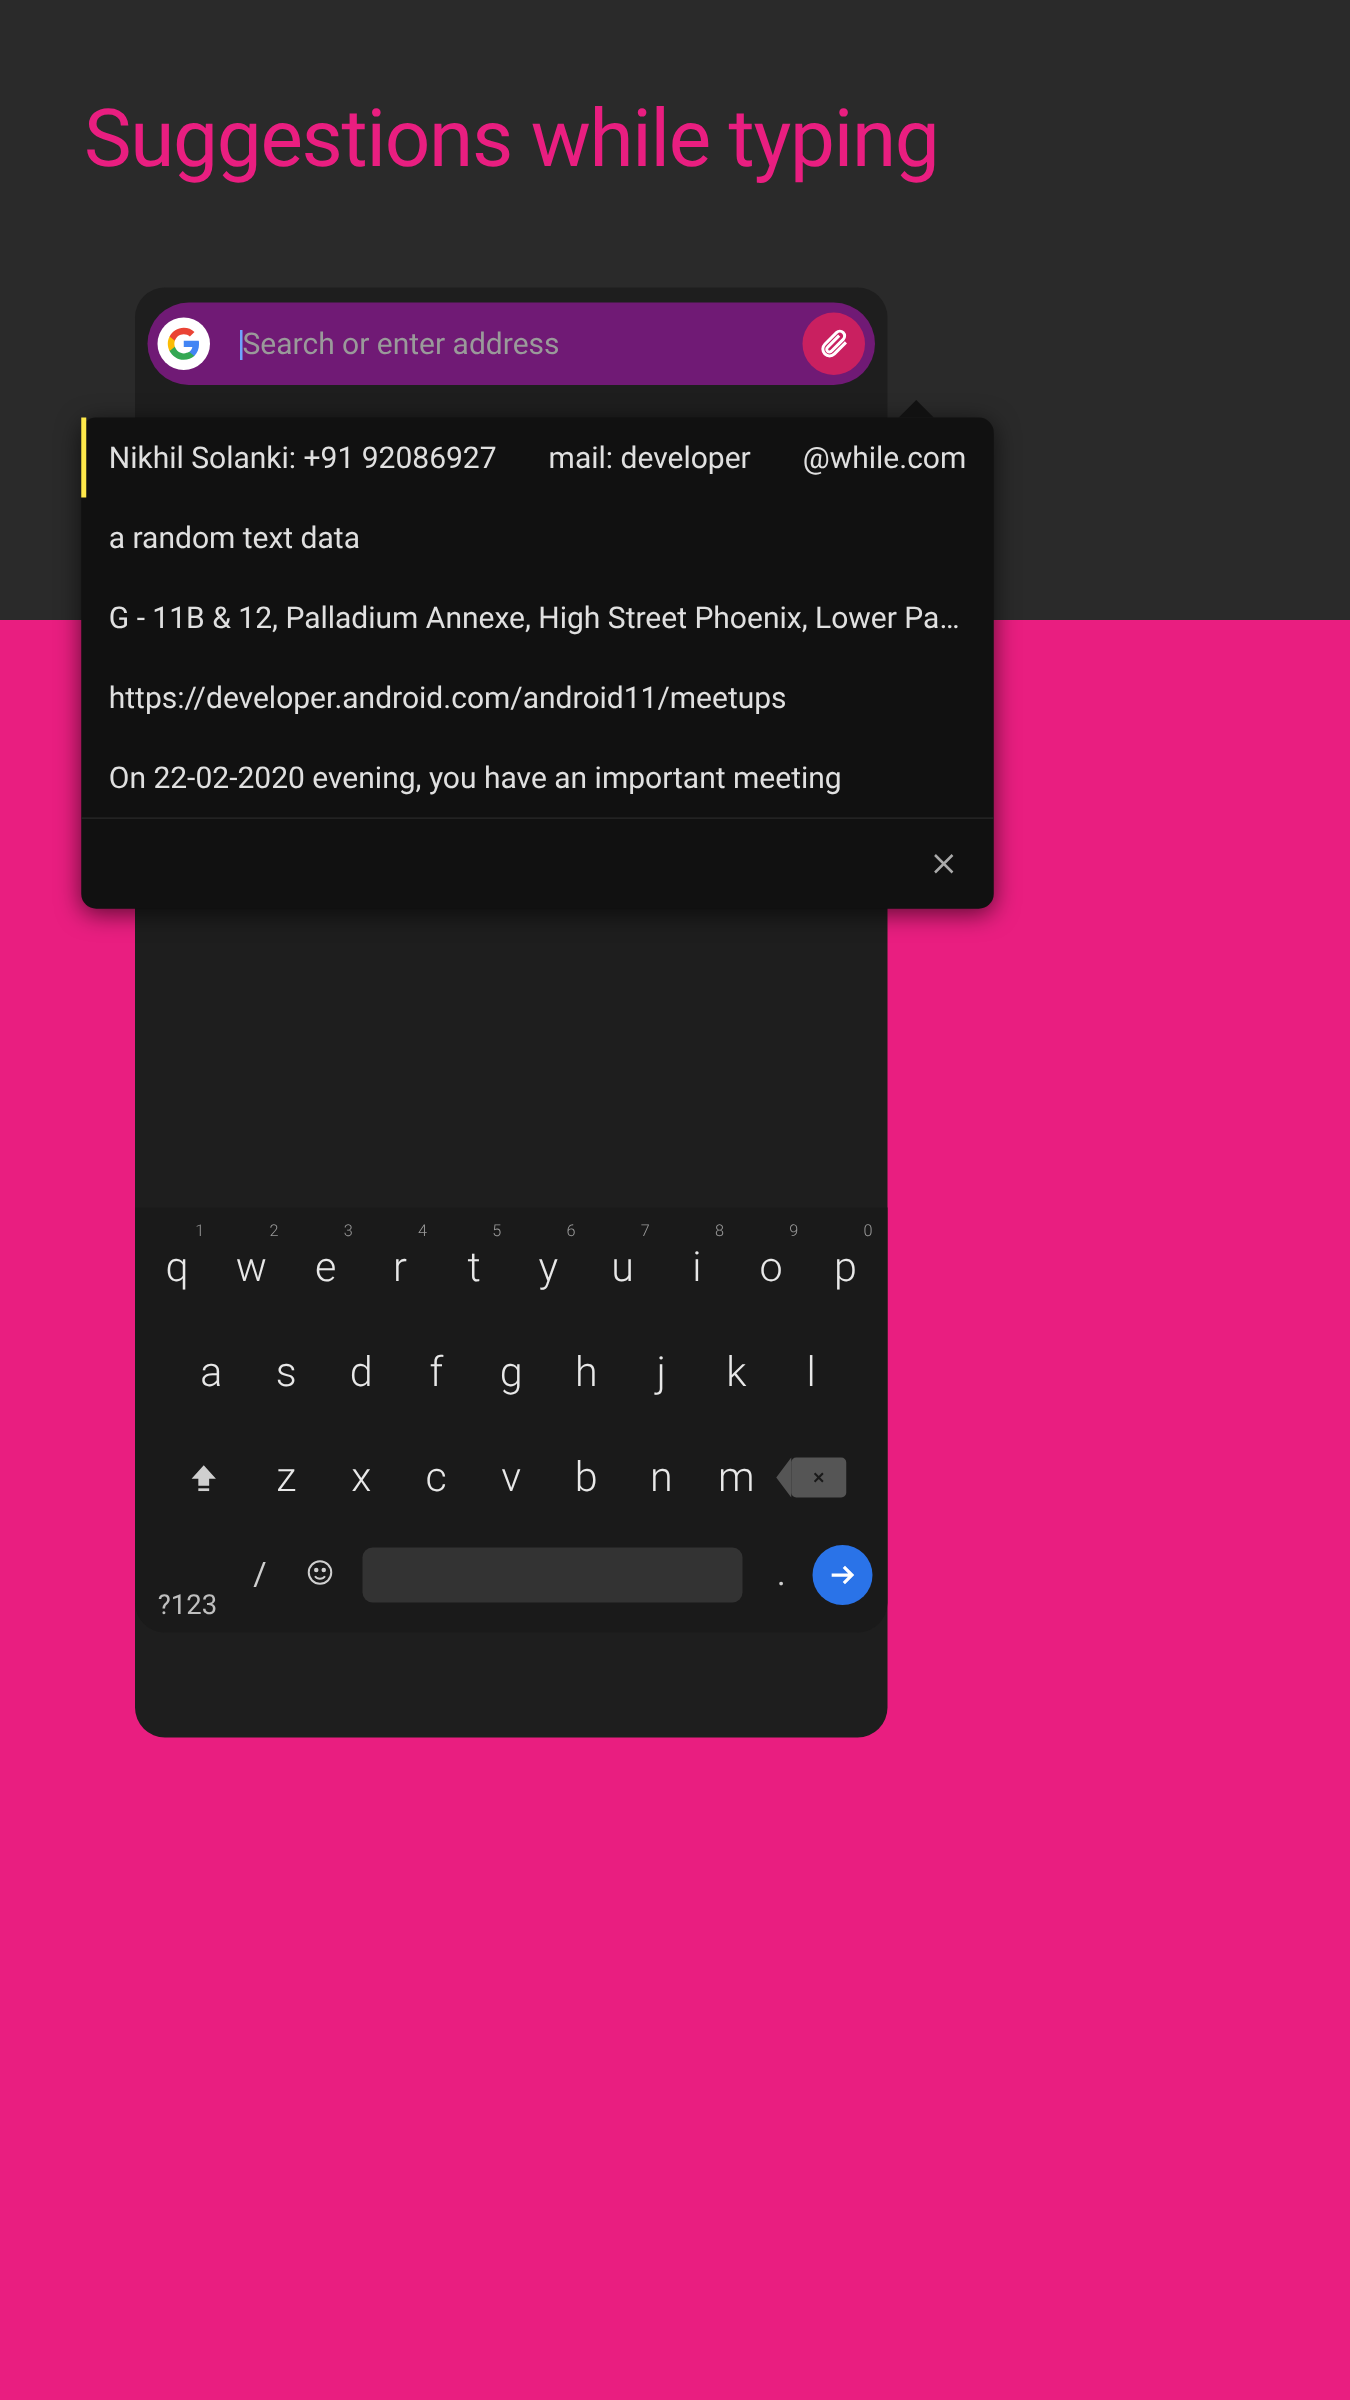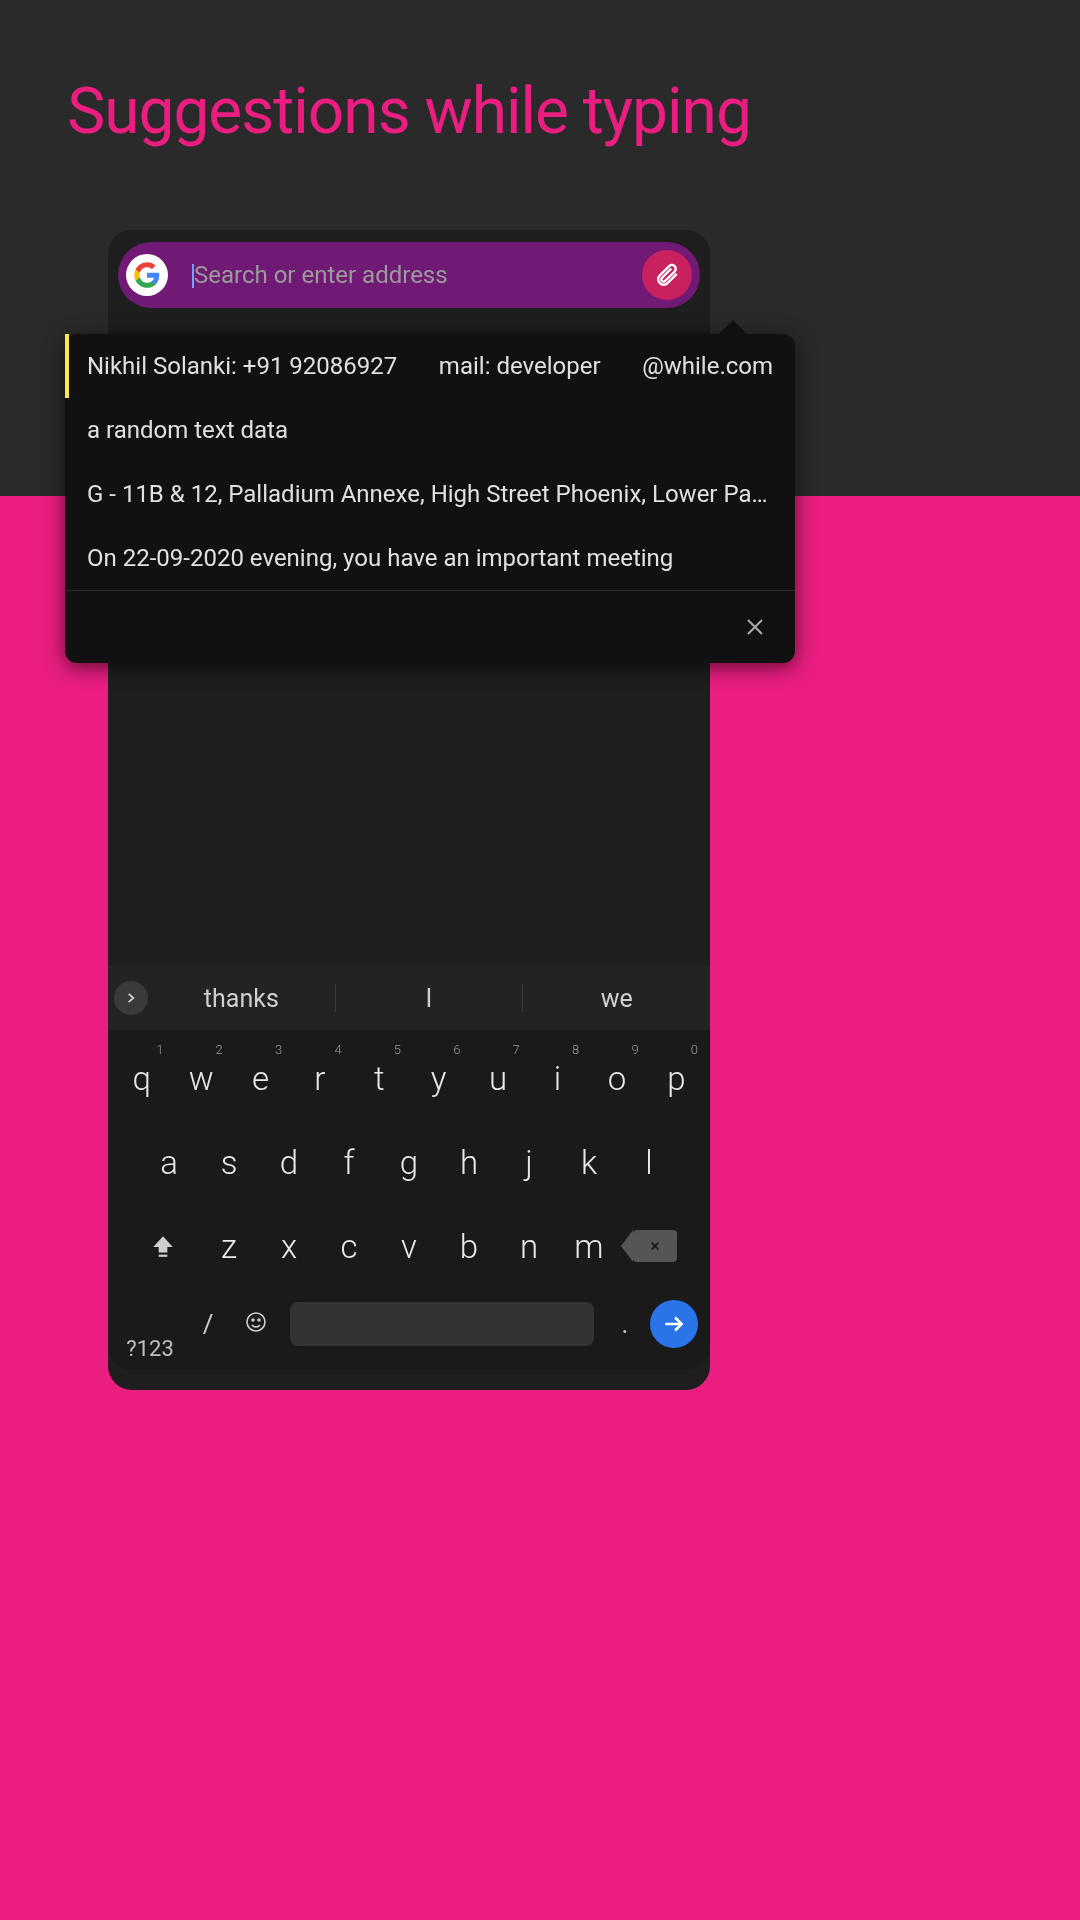--- a/index.html
+++ b/index.html
@@ -92,44 +92,31 @@
 
 <div class="dropdown">
   <div class="dropdown-arrow"></div>
   <div class="dd-row dd-row-0">
     <span>Nikhil Solanki: +91 92086927</span>
     <span>mail: developer</span>
     <span>@while.com</span>
   </div>
   <div class="dd-row">a random text data</div>
   <div class="dd-row">G - 11B &amp; 12, Palladium Annexe, High Street Phoenix, Lower Pa…</div>
-  <div class="dd-row">On 22-09-2020 evening, you have an important meeting</div>
+  <div class="dd-row">https://developer.android.com/android11/meetups</div>
+  <div class="dd-row">On 22-02-2020 evening, you have an important meeting</div>
   <div class="dd-divider"></div>
   <div class="dd-close">
     <svg viewBox="0 0 24 24" stroke="#aaa" stroke-width="2">
         <path d="M5 5l14 14M19 5L5 19"></path>
       </svg>
   </div>
 </div>
 
 <div class="kbd">
-  <div class="sugg-bar">
-    <div class="sugg-chev">
-      <svg viewBox="0 0 24 24" fill="none" stroke="#cfcfcf" stroke-width="3">
-          <path d="M8 5l8 7-8 7"></path>
-        </svg>
-    </div>
-    <div class="sugg-cells">
-      <div class="sugg-cell">thanks</div>
-      <div class="sugg-sep"></div>
-      <div class="sugg-cell">I</div>
-      <div class="sugg-sep"></div>
-      <div class="sugg-cell">we</div>
-    </div>
-  </div>
   <div class="key-rows">
     <div class="krow r1" id="kr1">
         <div class="key">q<span class="sup">1</span></div>
         <div class="key">w<span class="sup">2</span></div>
         <div class="key">e<span class="sup">3</span></div>
         <div class="key">r<span class="sup">4</span></div>
         <div class="key">t<span class="sup">5</span></div>
         <div class="key">y<span class="sup">6</span></div>
         <div class="key">u<span class="sup">7</span></div>
         <div class="key">i<span class="sup">8</span></div>

